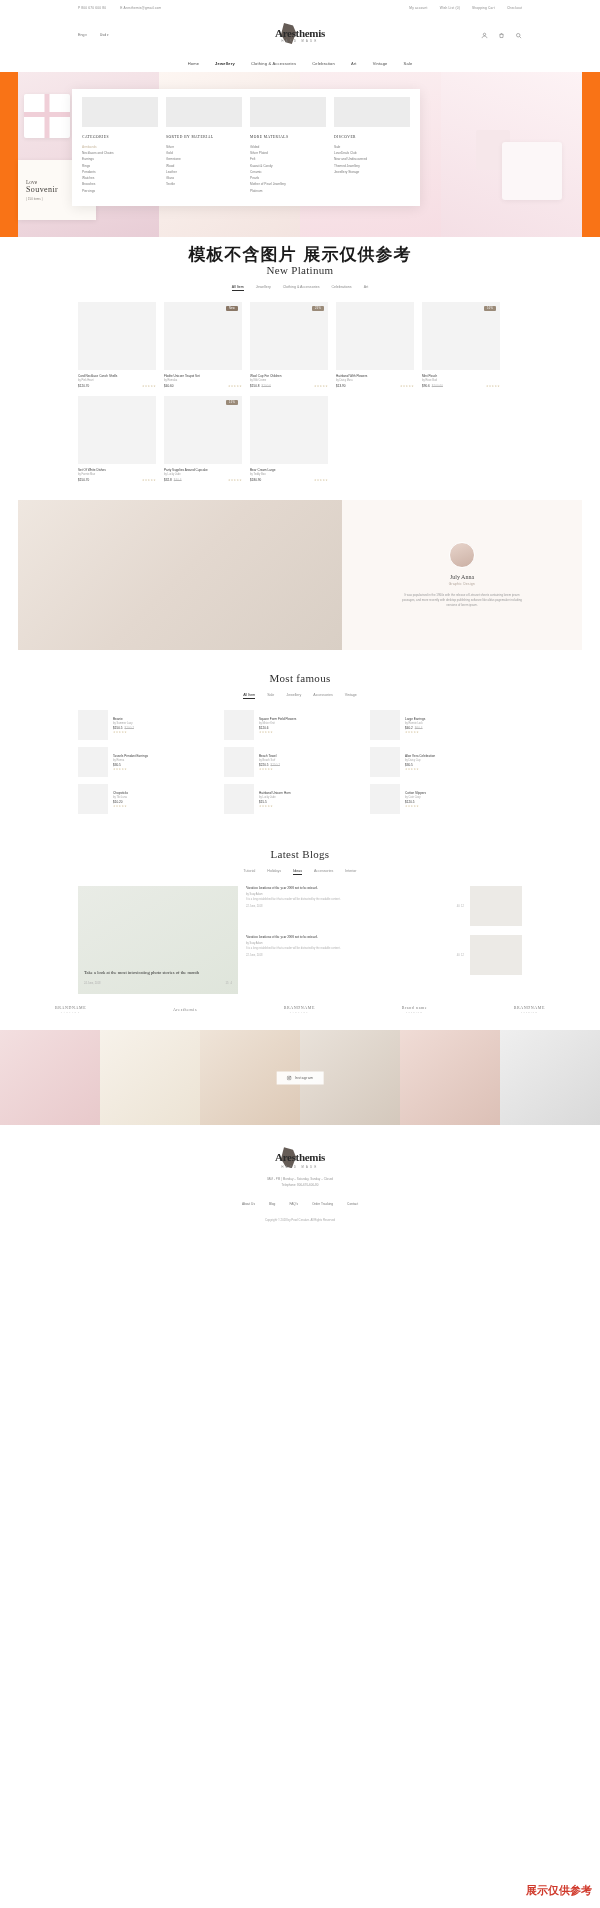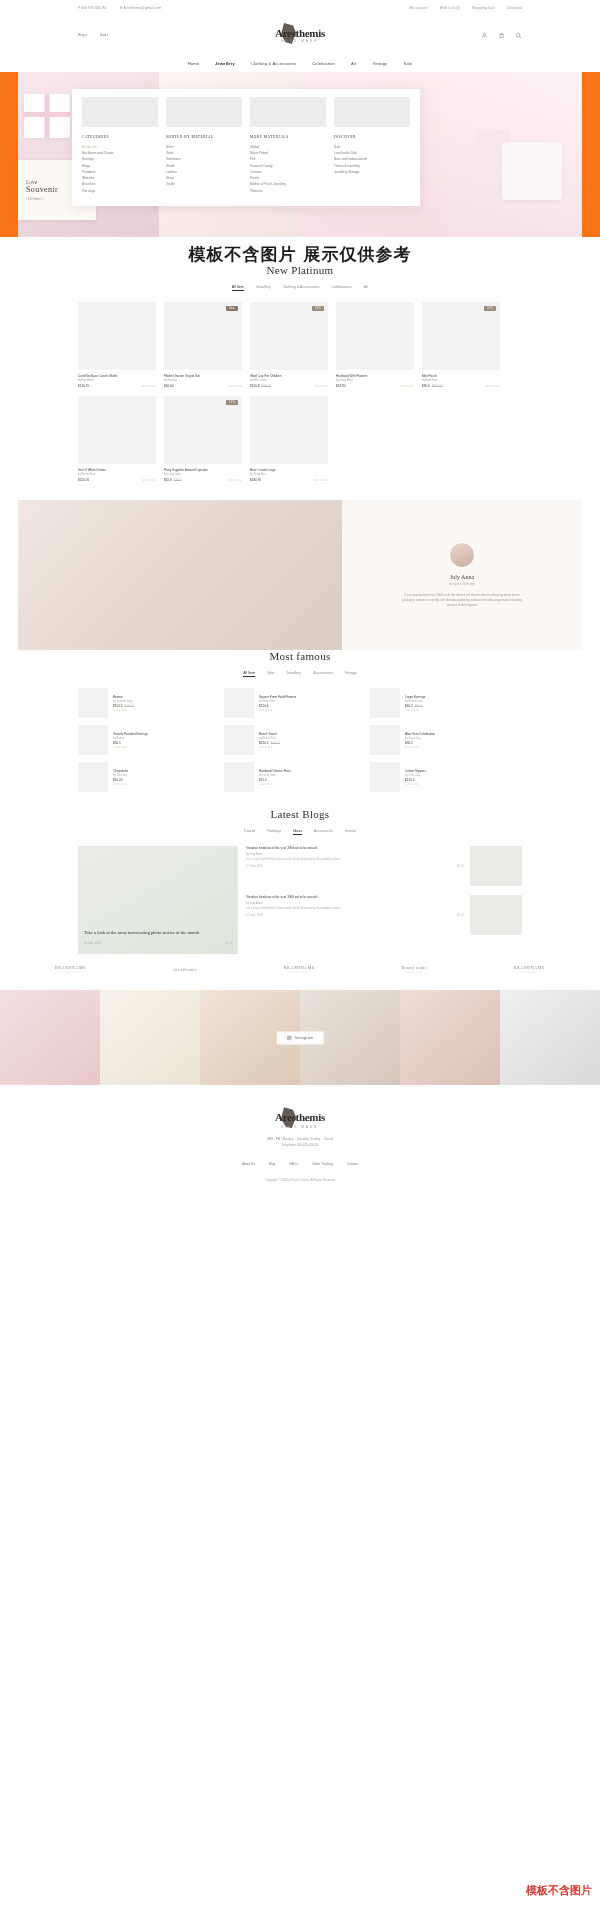--- a/index.html
+++ b/index.html
@@ -346,21 +346,21 @@
 <div class="about">
   <div class="about-img"></div>
   <div class="about-txt">
     <div class="avatar"></div>
     <div class="about-name">July Anna</div>
     <div class="about-role">Graphic Design</div>
     <div class="about-body">It was popularised in the 1960s with the release of Letraset sheets containing lorem ipsum passages, and more recently with desktop publishing software like aldus pagemaker including versions of lorem ipsum.</div>
   </div>
 </div>
 
-<div style="">
+<div style="margin-top:22px">
   <div class="sec-title">Most famous</div>
   <div class="tabs">
     <span class="tb active">All Item</span>
     <span class="tb">Sale</span>
     <span class="tb">Jewellery</span>
     <span class="tb">Accessories</span>
     <span class="tb">Vintage</span>
   </div>
   <div class="flist" id="famous-list">
       <div class="frow">
@@ -440,21 +440,21 @@
         <div class="fmeta">
           <div class="f-name">Cotton Slippers</div>
           <div class="f-by">by Cute Cozy</div>
           <div class="f-price">$120.5</div>
           <div class="stars">★★★★★</div>
         </div>
       </div>
     </div>
 </div>
 
-<div style="margin-top:16px">
+<div style="margin-top:34px">
   <div class="sec-title">Latest Blogs</div>
   <div class="tabs">
     <span class="tb">Tutorial</span>
     <span class="tb">Holidays</span>
     <span class="tb active">Ideas</span>
     <span class="tb">Accessories</span>
     <span class="tb">Interior</span>
   </div>
   <div class="blogs">
     <div class="blog-main">
@@ -539,13 +539,13 @@
   <div class="f-nav">
     <span>About Us</span>
     <span>Blog</span>
     <span>FAQ's</span>
     <span>Order Tracking</span>
     <span>Contact</span>
   </div>
   <div class="f-copy">Copyright © 2018 by Pearl Creative. All Rights Reserved</div>
 </div>
 
-<div class="cnwm">模板不含图片</div>
+<div class="cnwm">展示仅供参考</div>
 
 </body></html>

